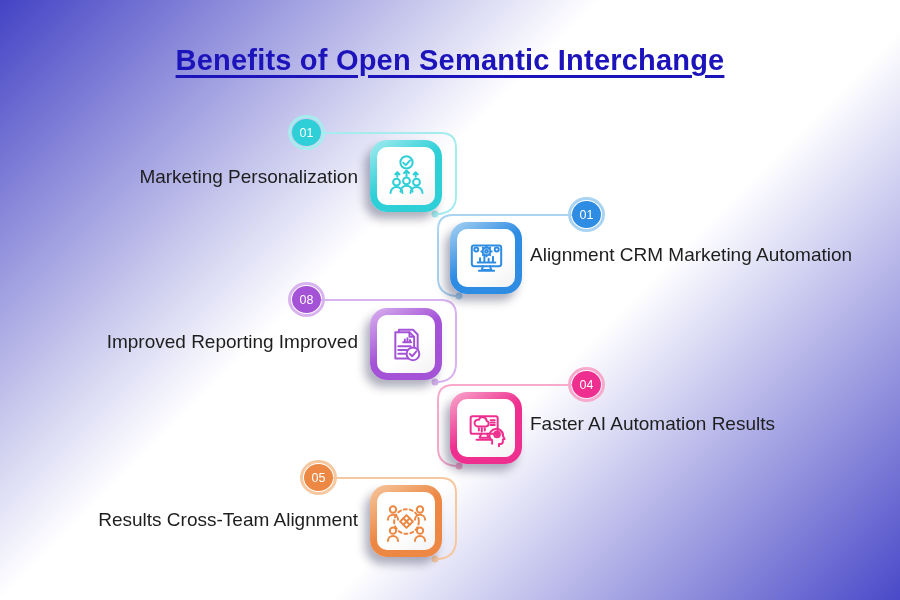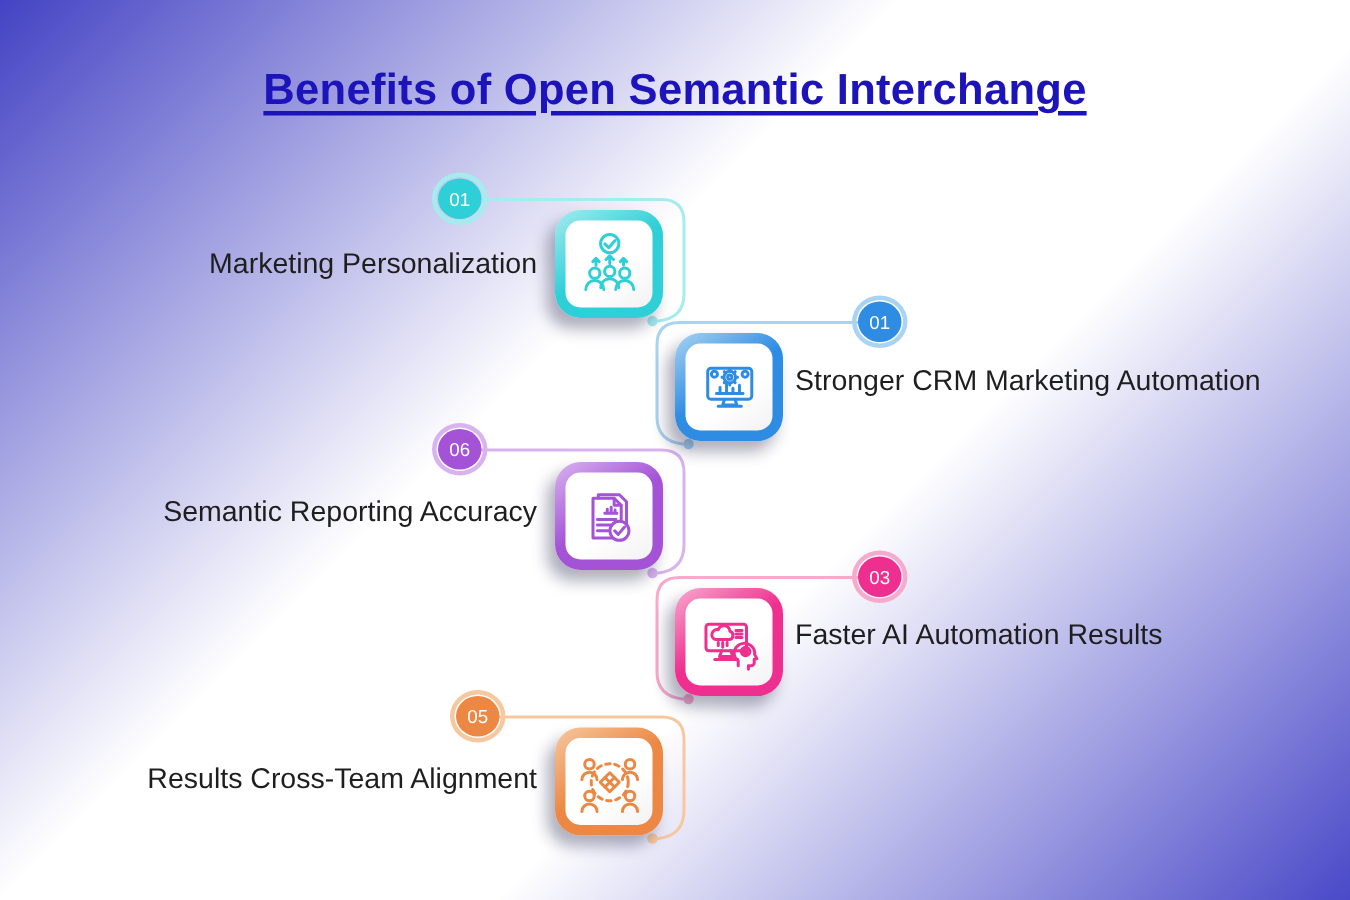--- a/index.html
+++ b/index.html
@@ -116,48 +116,48 @@
           <path d="M20 9.6 V10.7 M20 17.3 V18.4 M15.6 14 H16.7 M23.3 14 H24.4 M16.9 10.9 L17.7 11.7 M22.3 16.3 L23.1 17.1 M23.1 10.9 L22.3 11.7 M17.7 16.3 L16.9 17.1"></path>
           <circle cx="11.3" cy="12.3" r="1.7"></circle>
           <circle cx="28.7" cy="12.3" r="1.7"></circle>
           <path d="M14.5 22.8 V19.8 M18.2 22.8 V17.8 M21.8 22.8 V20.3 M25.5 22.8 V18.6"></path>
           <path d="M12.5 23.3 H27.5"></path>
           <path d="M17 26.5 L16 29.8 H24 L23 26.5"></path>
           <path d="M13.5 30.5 H26.5"></path>
         </svg>
       </div>
     </div>
-    <div class="label lab2">Stronger CRM Marketing Automation</div>
+    <div class="label lab2">Alignment CRM Marketing Automation</div>
   </div>
 
   
   <div class="item" style="--c: #a453d6; --cl: #d9b3ef;">
     <div class="badge b3">
-      <span>06</span>
+      <span>08</span>
     </div>
     <div class="iconbox x3">
       <div class="iconbox-inner">
         <svg class="icon" viewBox="0 0 40 40" fill="none" stroke="var(--c)" stroke-width="1.7" stroke-linecap="round" stroke-linejoin="round">
           <path d="M13.5 9.5 V7.5 H25.5 L29.5 11.5 V28.5 H27"></path>
           <path d="M10.5 9.5 H22.5 L26.5 13.5 V32 H10.5 Z"></path>
           <path d="M22.5 9.5 V13.5 H26.5"></path>
           <path d="M17.2 18 H24 M18.6 17.5 V15.8 M20.8 17.5 V14.6 M23 17.5 V16.2"></path>
           <path d="M13 21.5 H23.5 M13 24.7 H23.5 M13 27.9 H19"></path>
           <circle cx="25.5" cy="28" r="5.4" fill="#ffffff"></circle>
           <polyline points="22.8,28 24.8,30 28.4,25.8"></polyline>
         </svg>
       </div>
     </div>
-    <div class="label lab3">Semantic Reporting Accuracy</div>
+    <div class="label lab3">Improved Reporting Improved</div>
   </div>
 
   
   <div class="item" style="--c: #ee2f8f; --cl: #f8aacd;">
     <div class="badge b4">
-      <span>03</span>
+      <span>04</span>
     </div>
     <div class="iconbox x4">
       <div class="iconbox-inner">
         <svg class="icon" viewBox="0 0 40 40" fill="none" stroke="var(--c)" stroke-width="1.7" stroke-linecap="round" stroke-linejoin="round">
           <rect x="6.5" y="9.5" width="23" height="15" rx="1.6"></rect>
           <path d="M12 18.2 h7.6 a2.4,2.4 0 0 0 0.5,-4.7 a3.4,3.4 0 0 0 -6.6,-0.9 a2.8,2.8 0 0 0 -1.5,5.6 Z"></path>
           <path d="M13.5 19.8 V21.6 M16 19.8 V22.6 M18.5 19.8 V21.6"></path>
           <path d="M23.5 13 H27 M23.5 15 H27 M23.5 17 H27"></path>
           <path d="M15.5 24.5 L14.2 27.8 H21.8 L20.5 24.5"></path>
           <path d="M11.5 29.5 H24.5"></path>

